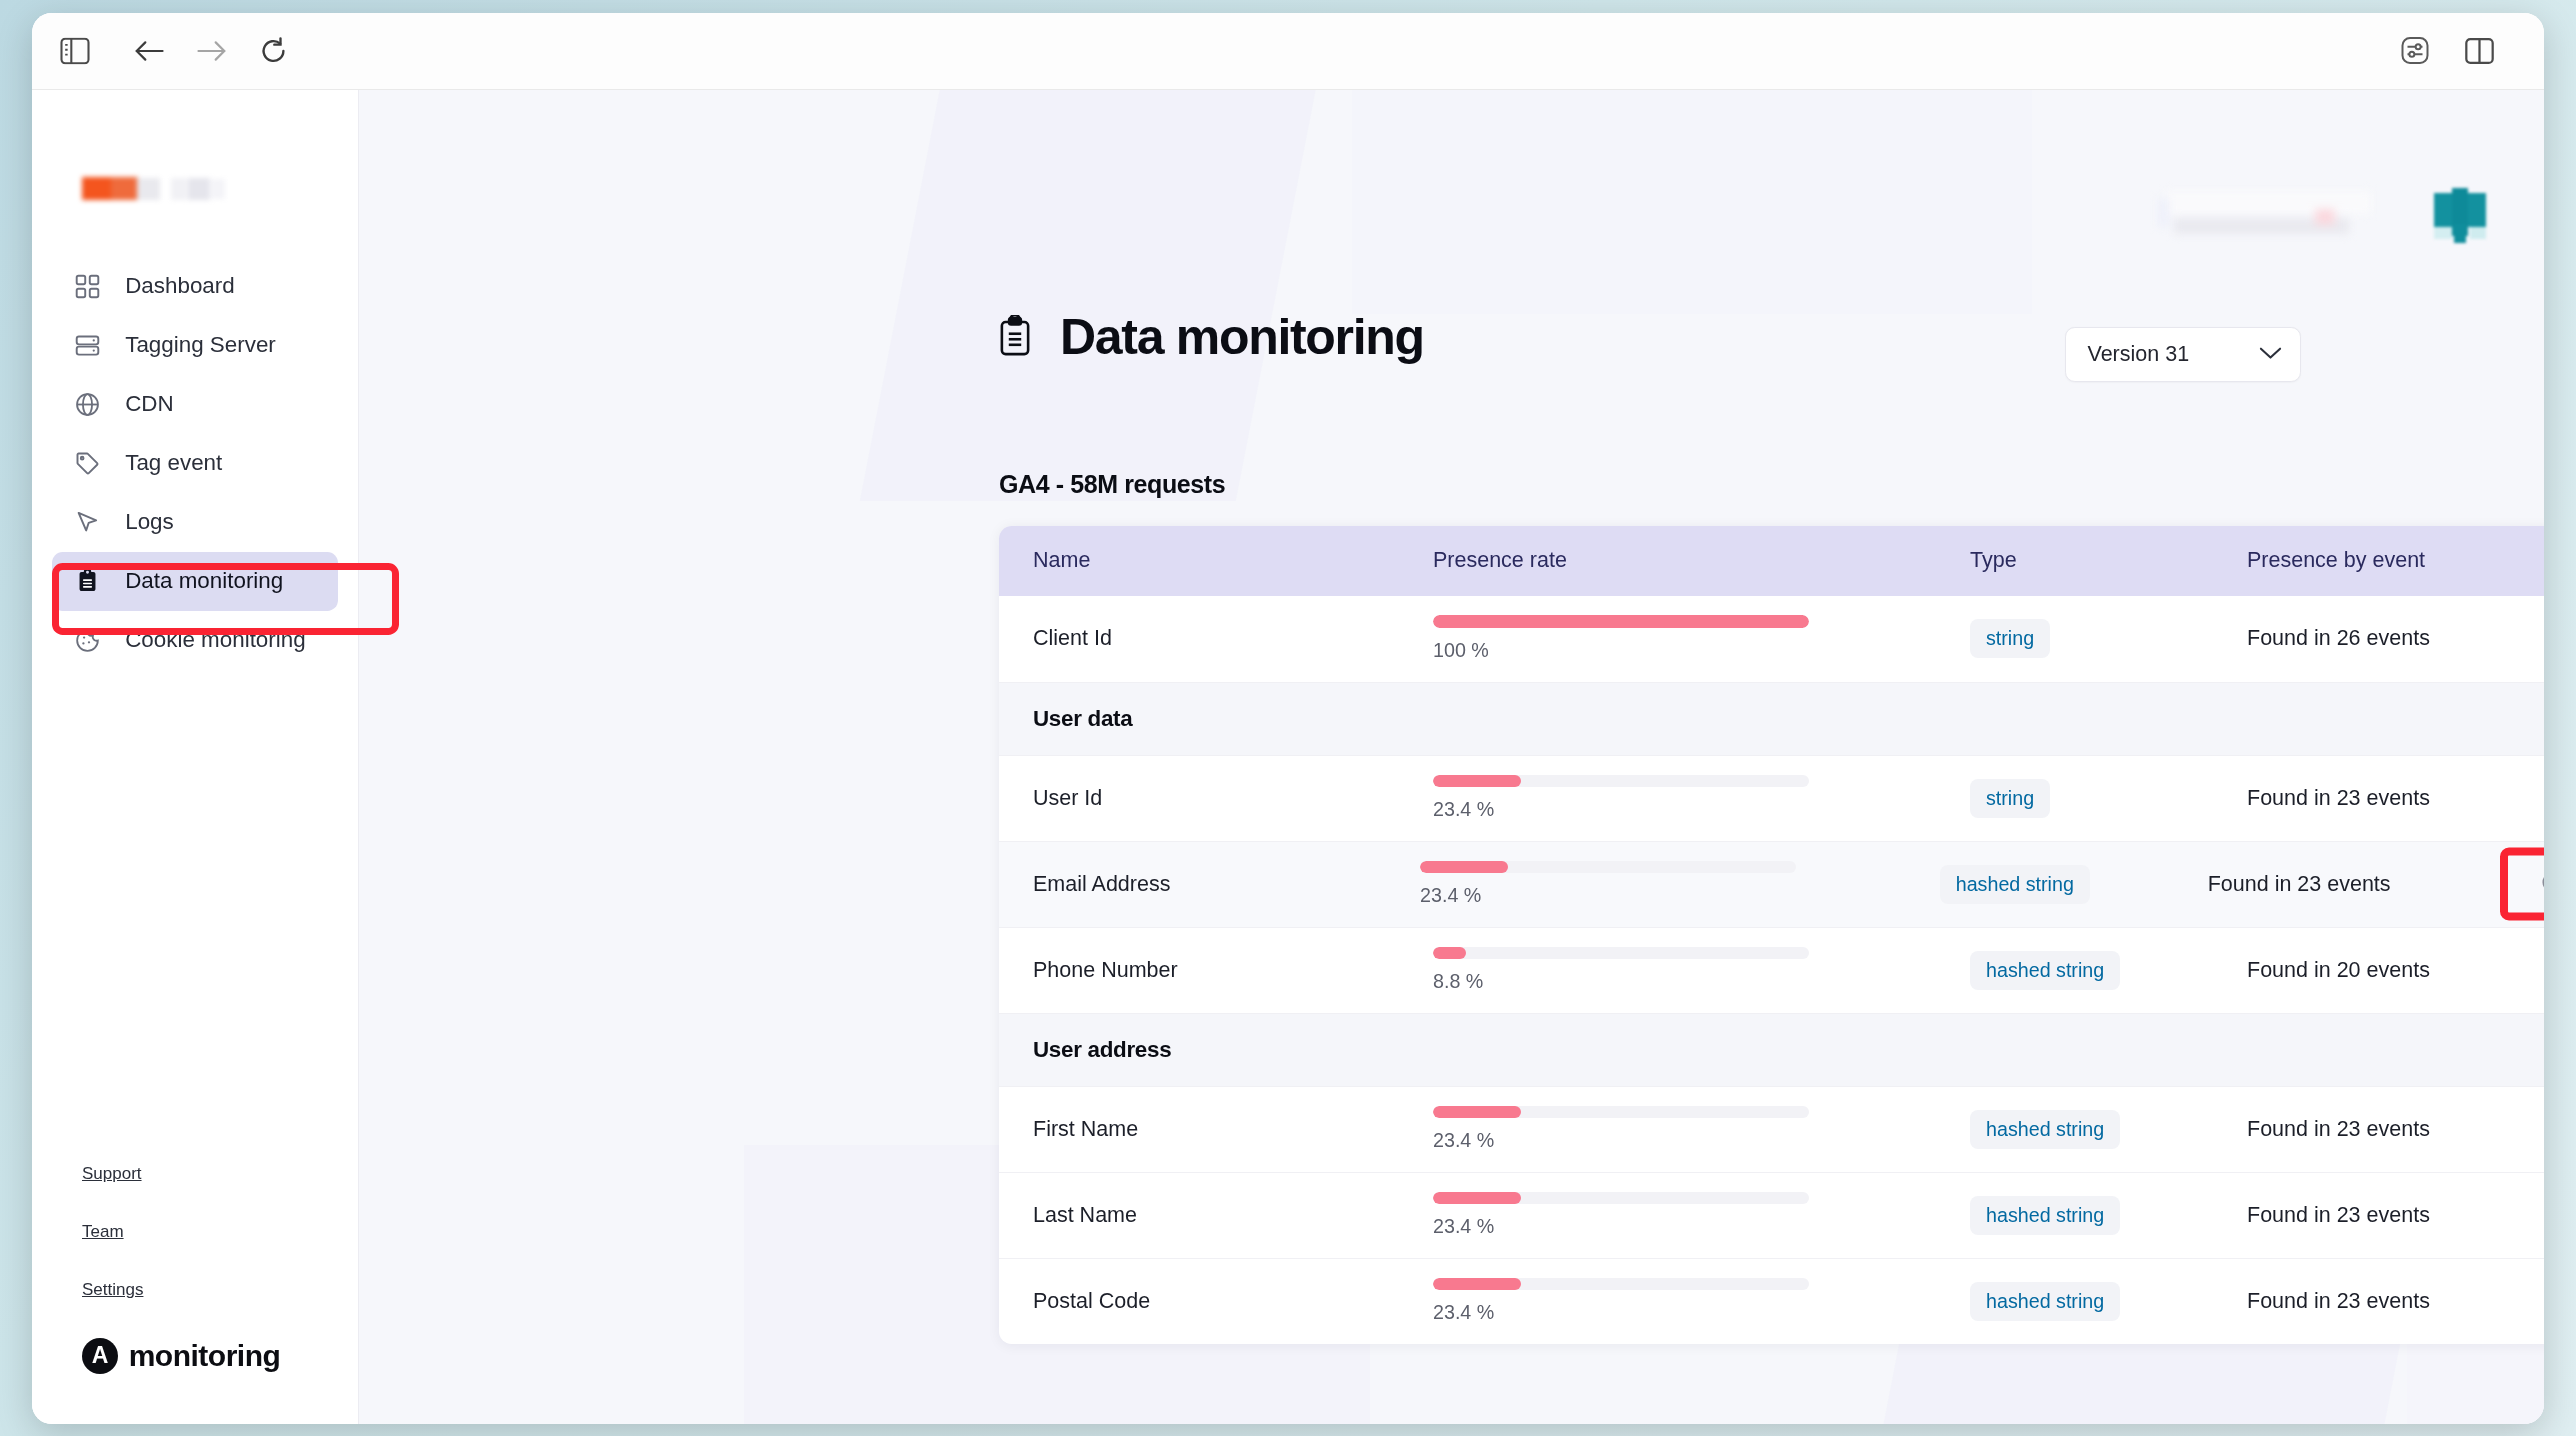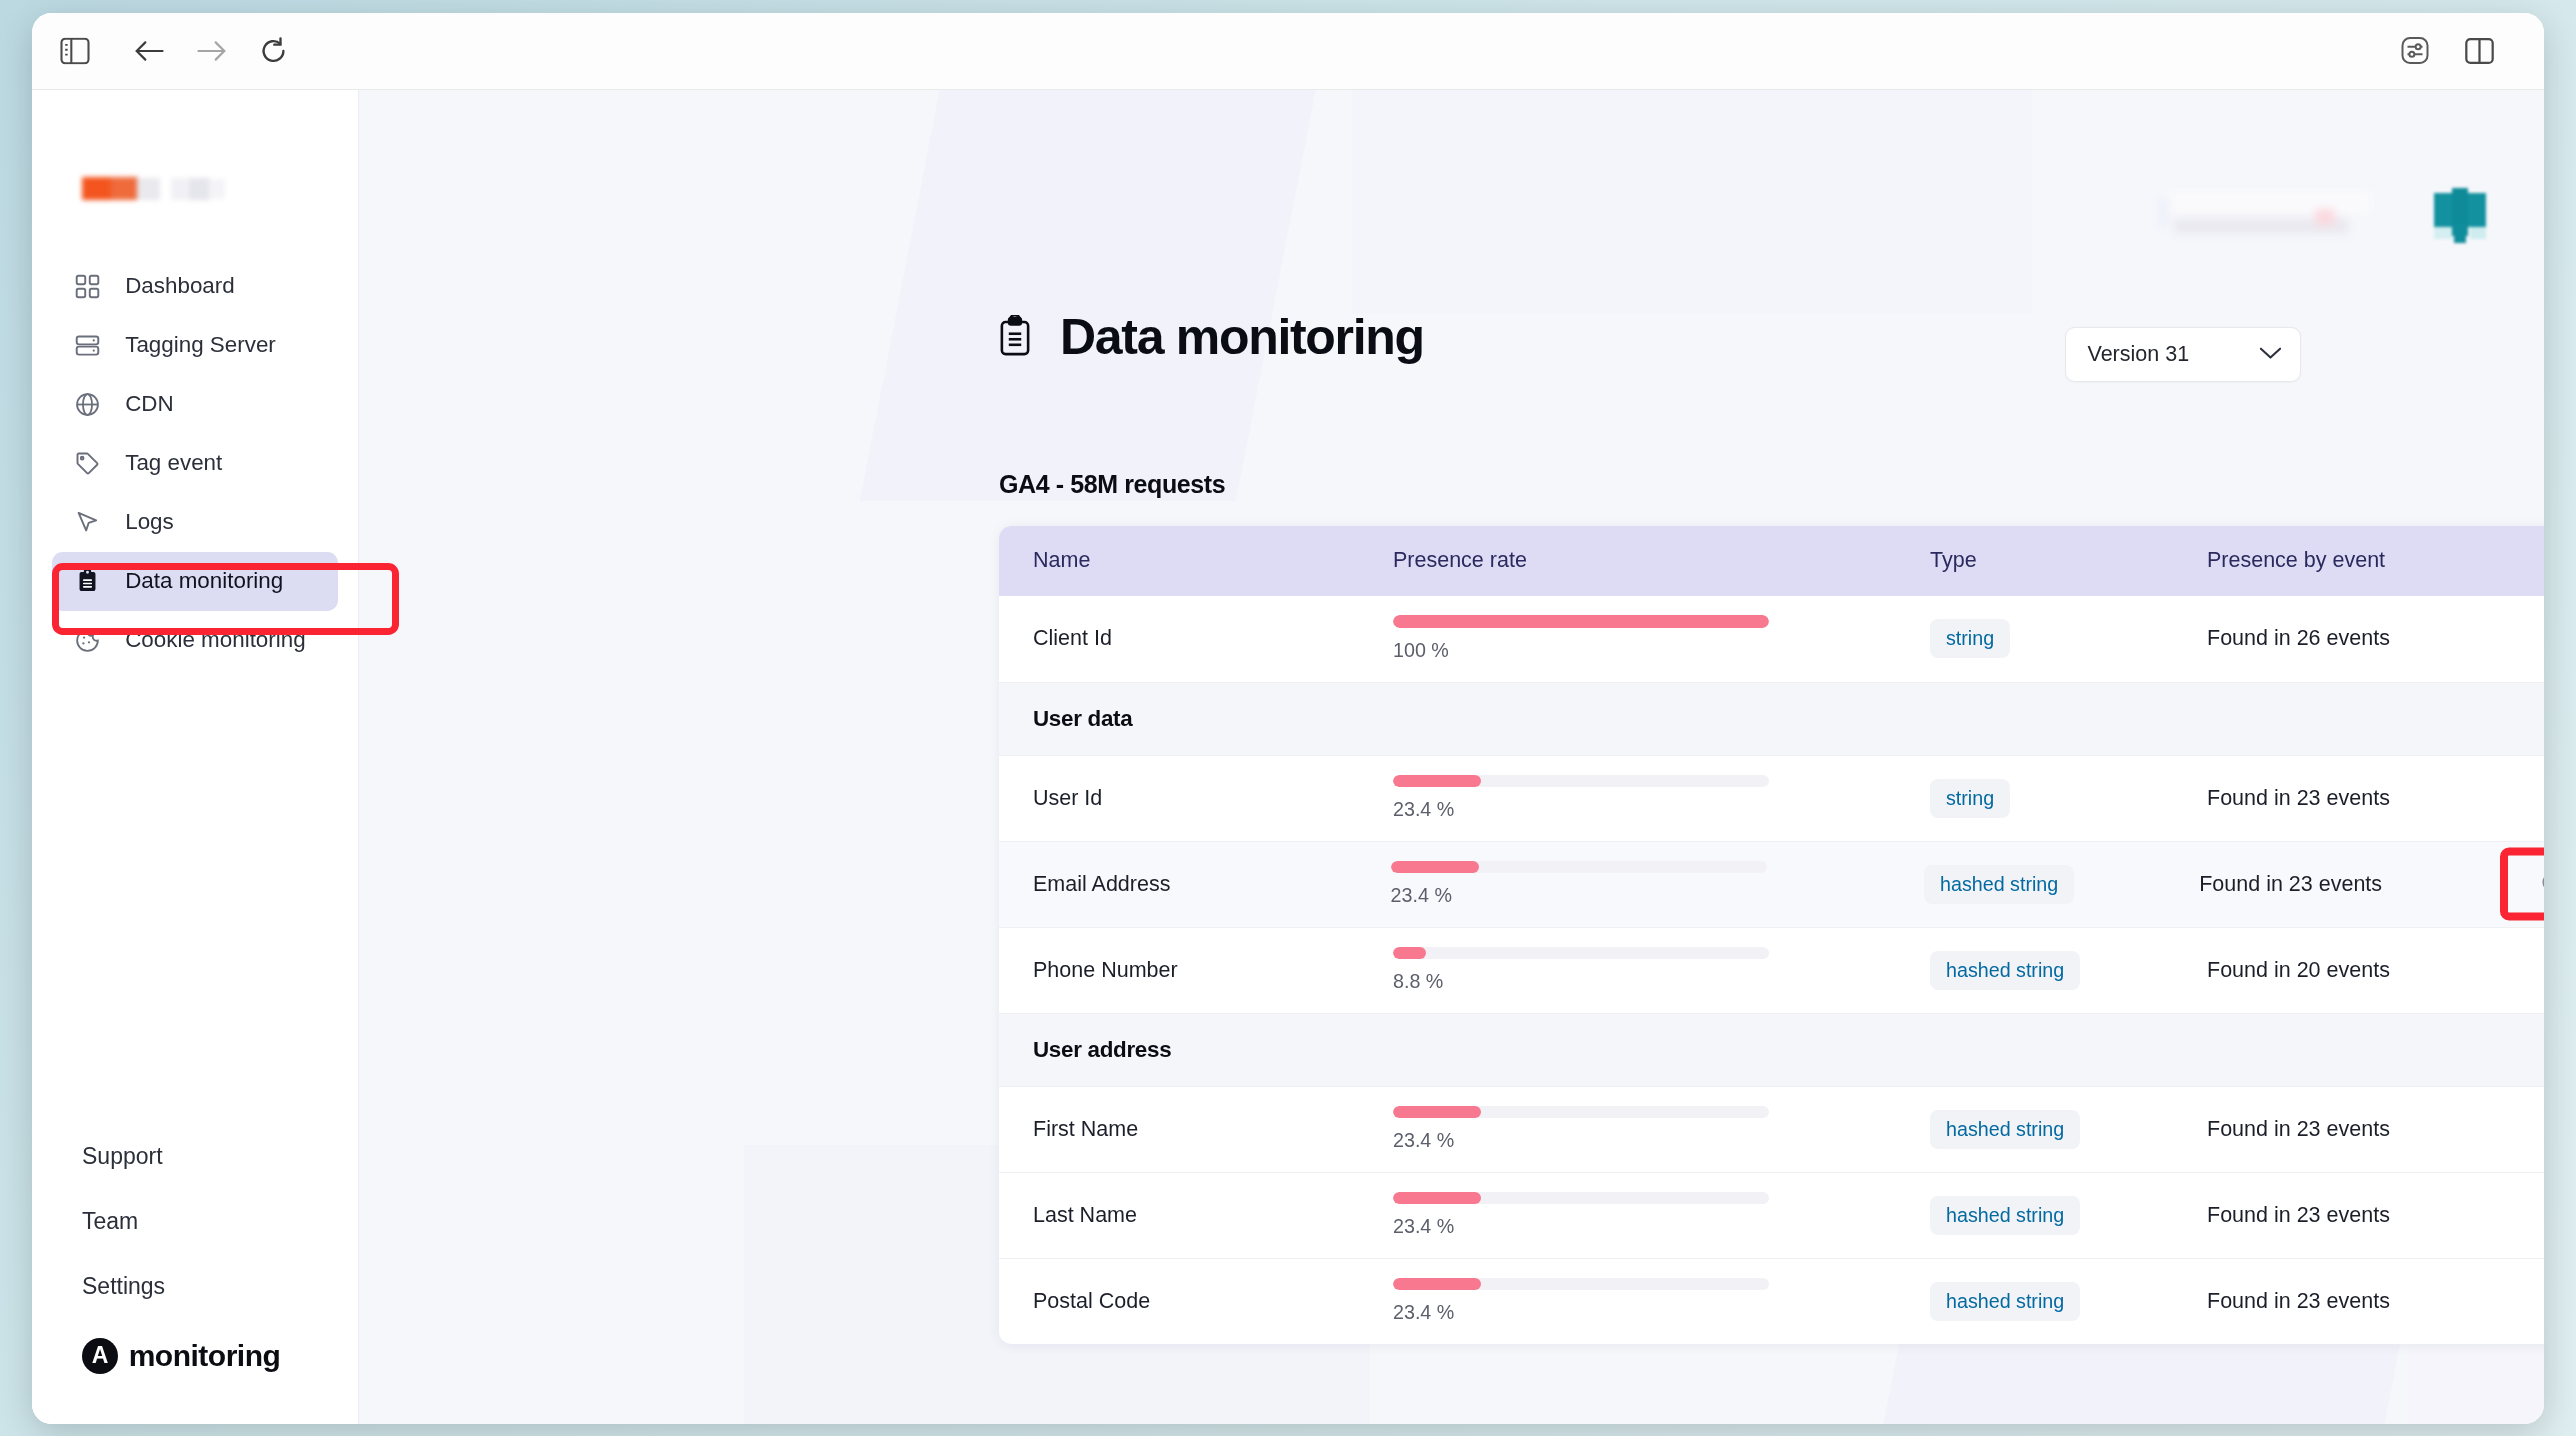--- a/index.html
+++ b/index.html
@@ -126,25 +126,26 @@
     border-radius: 10.7px;
     pointer-events: none;
     z-index: 6;
   }
 
   .sb-bottom {
     margin-top: auto;
     padding: 0 0 50px 50px;
   }
   .sb-link {
-    font-size: 23px;
+    font-size: 17px;
     color: #2b2f3a;
     margin-bottom: 38px;
     cursor: pointer;
     display: block;
+    text-decoration: underline;
   }
   .addingwell {
     display: flex;
     align-items: center;
     gap: 10.7px;
     margin-top: 30px;
   }
   .aw-mark {
     width: 36px; height: 36px;
     border-radius: 50%;
@@ -270,21 +271,21 @@
     z-index: 4;
   }
   .thead {
     display: flex;
     align-items: center;
     height: 70px;
     background: #dedcf4;
     color: #2a2a5e;
     font-size: 21.5px;
   }
-  .col-name   { width: 394px; padding-left: 34px; }
+  .col-name   { width: 434px; padding-left: 34px; }
   .col-rate   { width: 537px; }
   .col-type   { width: 277px; }
   .col-event  { width: 331px; }
   .col-action { flex: 1; }
 
   .row {
     display: flex;
     align-items: center;
     min-height: 86px;
     border-top: 0.9px solid #f0f0f4;

